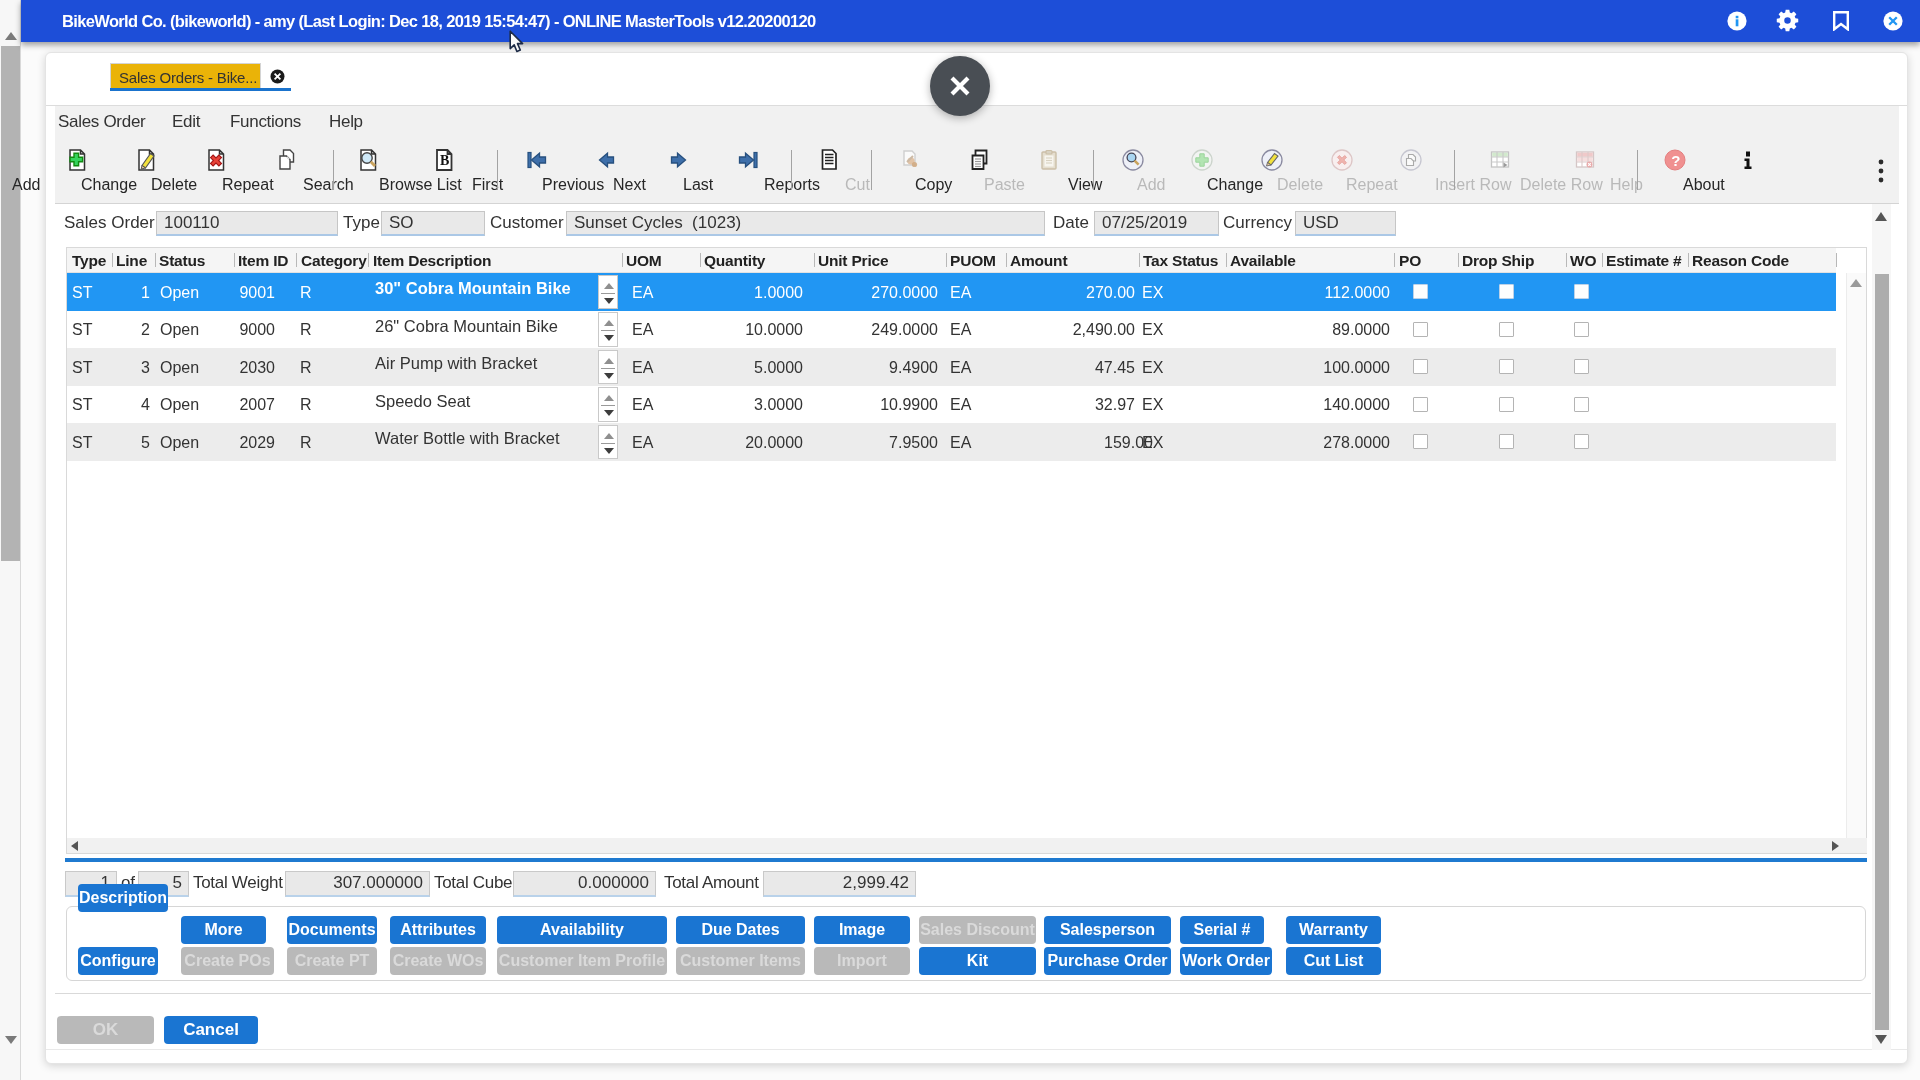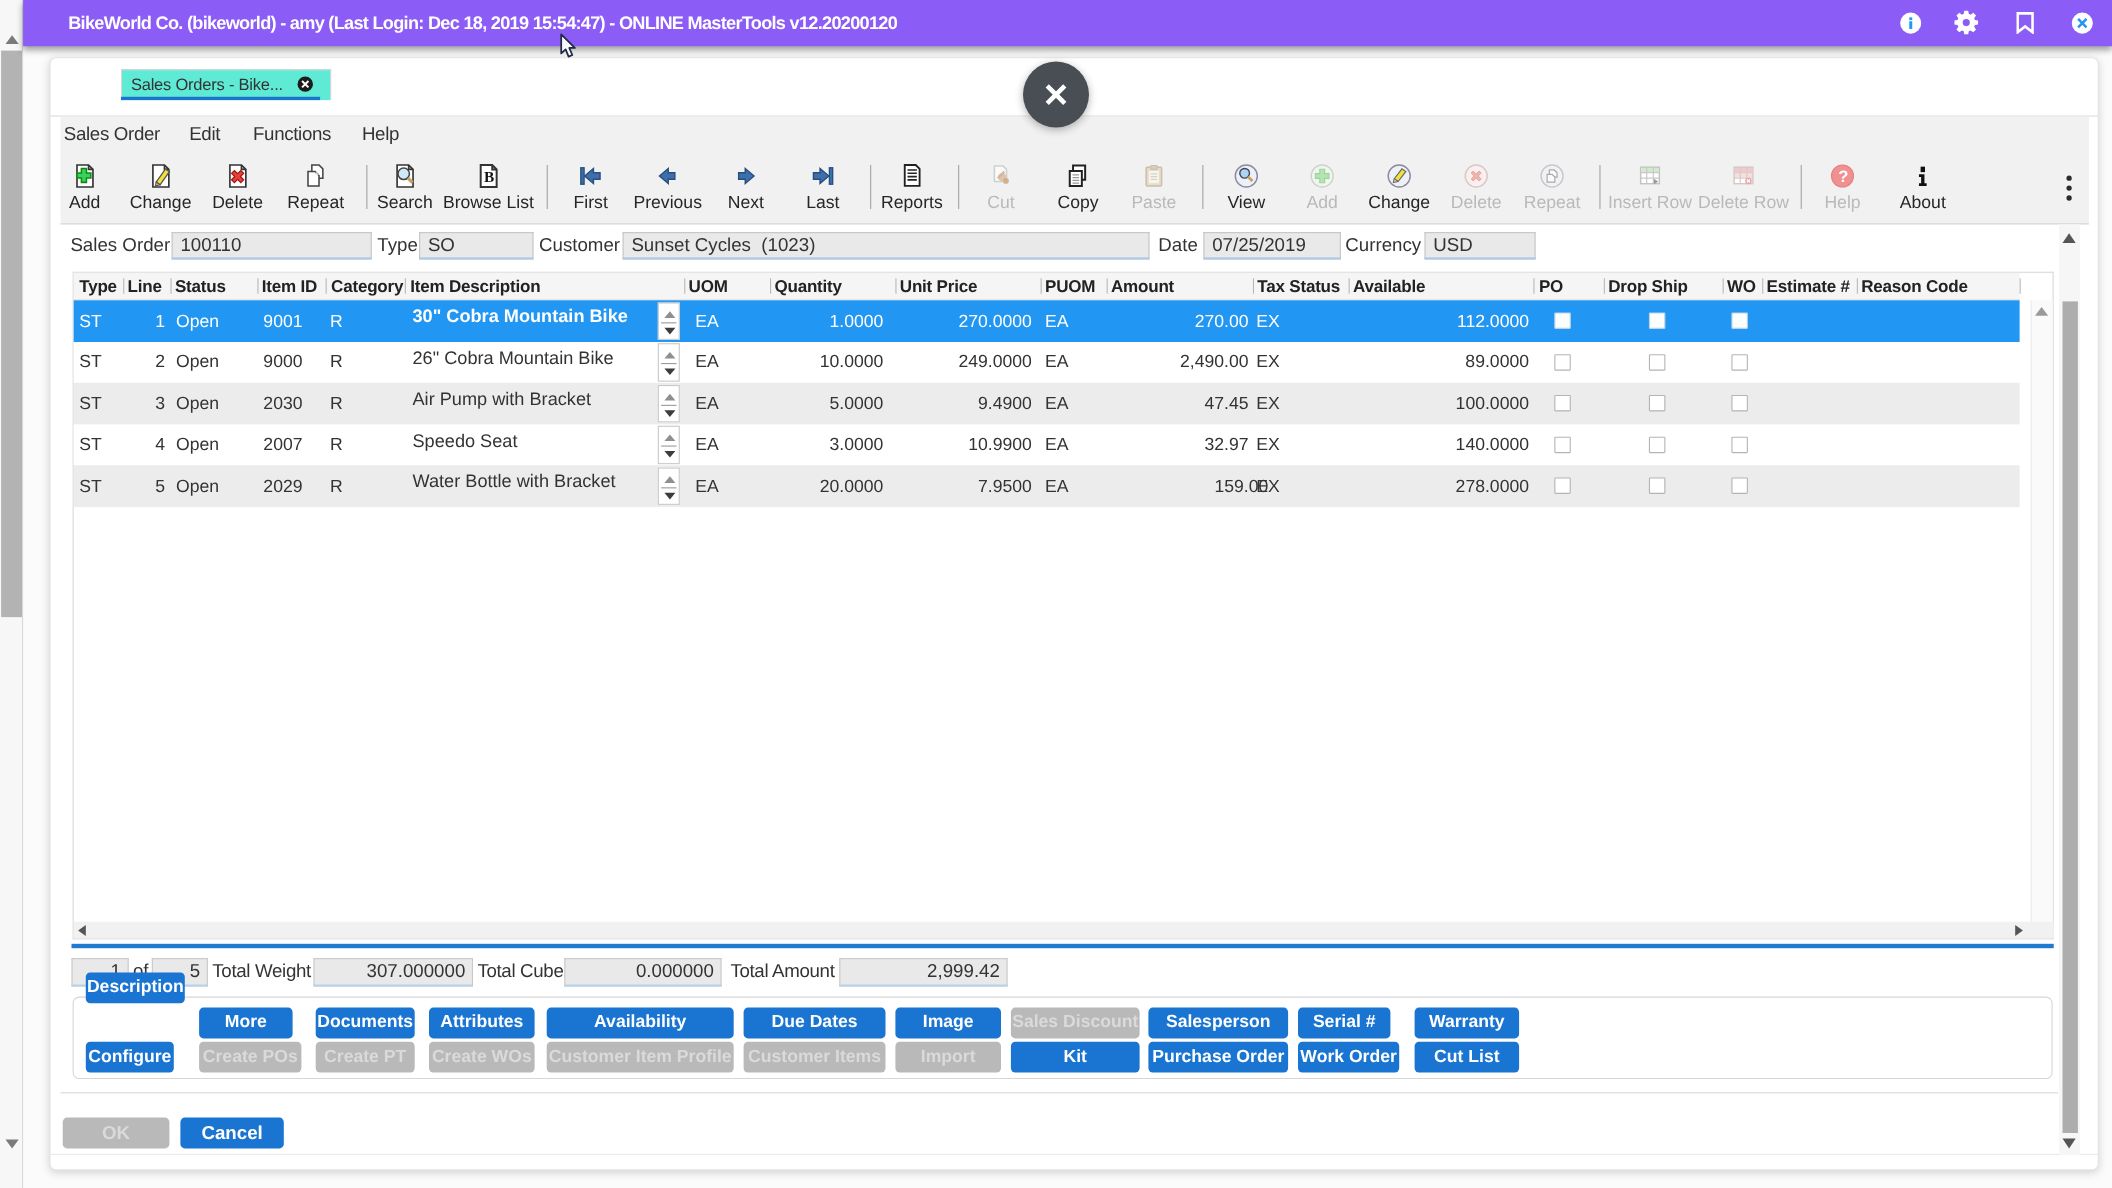--- a/index.html
+++ b/index.html
@@ -3,33 +3,33 @@
 <meta charset="utf-8">
 <style>
 *{margin:0;padding:0;box-sizing:border-box}
 html,body{width:1920px;height:1080px;overflow:hidden;background:#fbfbfb;font-family:"Liberation Sans",sans-serif}
 .abs{position:absolute}
 #page{position:relative;width:1920px;height:1080px}
 
 #lsb{left:0;top:0;width:21px;height:1080px;background:#f7f7f7;border-right:1px solid #d9d9d9}
 .sbarrow{width:0;height:0}
 
-#appbar{left:21px;top:0;width:1899px;height:42px;background:#8b5cf6;box-shadow:0 3px 6px rgba(0,0,0,.38)}
+#appbar{left:21px;top:0;width:1899px;height:42px;background:#1d4ed8;box-shadow:0 3px 6px rgba(0,0,0,.38)}
 #appbar .title{left:41px;top:0;height:42px;line-height:43px;color:#fff;font-size:16.5px;font-weight:bold;letter-spacing:-0.65px}
 
 #card{left:45px;top:52px;width:1863px;height:1012px;background:#fff;border-radius:6px;border:1px solid #e4e4e4;box-shadow:0 2px 8px rgba(0,0,0,.16)}
 
-#tab{left:110px;top:63px;width:191px;height:28px;background:#5eead4;border:1px solid #d4d4d4;border-bottom:none;font-size:15px;color:#333;line-height:27px;padding-left:8px;letter-spacing:-0.2px}
+#tab{left:110px;top:63px;width:151px;height:28px;background:#eab308;border:1px solid #d4d4d4;border-bottom:none;font-size:15px;color:#333;line-height:27px;padding-left:8px;letter-spacing:-0.2px}
 #tabline{left:110px;top:88px;width:181px;height:3px;background:#1a73cd}
 #tabbar-border{left:46px;top:105px;width:1861px;height:1px;background:#dcdcdc}
 
 #tbzone{left:55px;top:106px;width:1844px;height:98px;background:#f1f1f1;border-bottom:1px solid #d4d4d4}
 .menu{top:112px;height:22px;font-size:17px;color:#333;letter-spacing:-0.3px}
 .ticon{top:148px;width:26px;height:24px}
-.tlabel{top:176px;width:130px;text-align:center;font-size:16px;color:#262626;white-space:nowrap}
+.tlabel{top:176px;width:130px;text-align:left;font-size:16px;color:#262626;white-space:nowrap}
 .tlabel.dis{color:#b9b9b9}
 .tsep{top:150px;width:1px;height:40px;background:#a3a3a3}
 
 .flabel{top:213px;font-size:17px;color:#333;white-space:nowrap}
 .field{top:211px;height:25px;background:#e9e9e9;border:1px solid #c6c6c6;border-bottom:2px solid #abc8e6;font-size:17px;color:#333;line-height:22px;padding-left:7px;white-space:nowrap;overflow:hidden}
 
 #tbl{left:66px;top:247px;width:1801px;height:607px;border:1px solid #d9d9d9;background:#fff}
 #thead{left:67px;top:248px;width:1769px;height:25px;background:#f5f5f5;border-bottom:1px solid #e2e2e2}
 .hl{position:absolute;top:4px;font-size:15.5px;font-weight:bold;color:#222;white-space:nowrap;letter-spacing:-0.2px}
 .hsep{position:absolute;top:5px;width:1px;height:14px;background:#b8b8b8}

